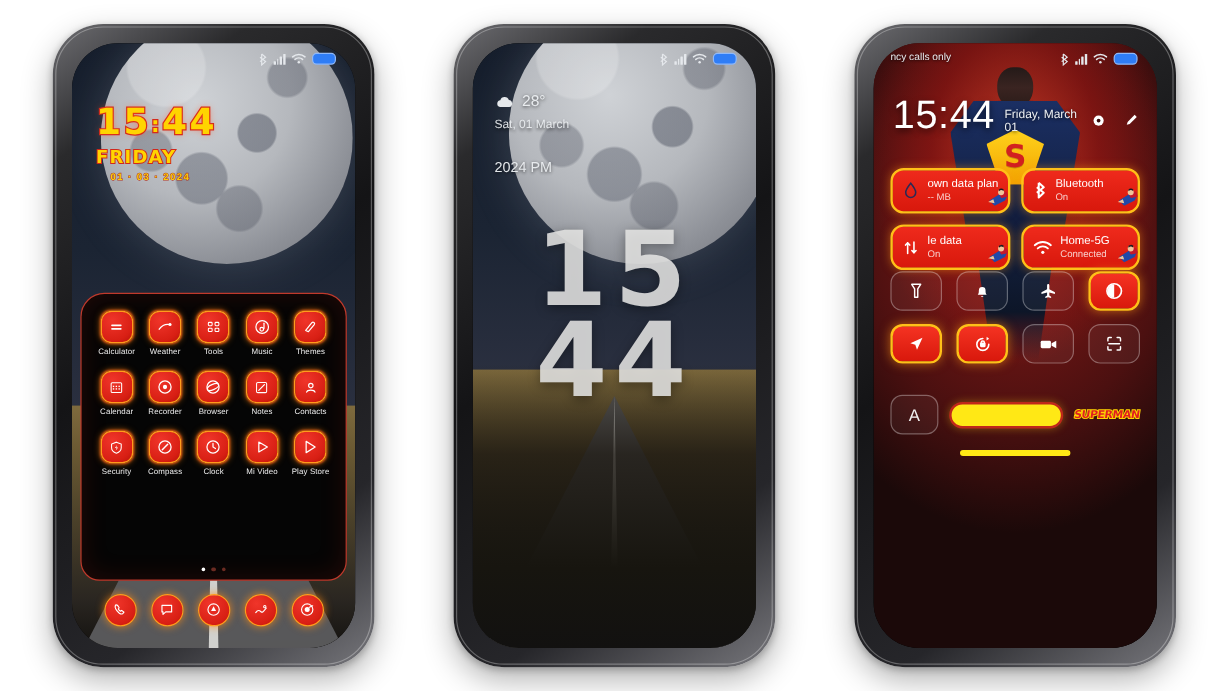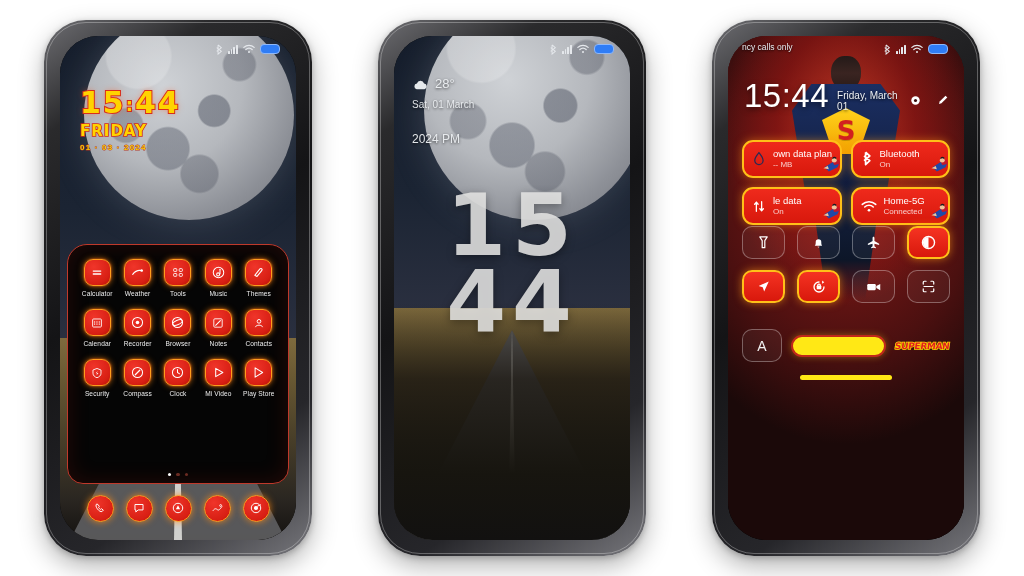--- a/index.html
+++ b/index.html
@@ -107,20 +107,21 @@
   .p1-time .colon{ font-size:18px; vertical-align:2px; }
   .p1-day{
     margin-top:4px; font-size:15px; color:#ffd400;
     -webkit-text-stroke:1.6px #d1281c; paint-order: stroke fill;
     letter-spacing:1px; font-family:"DejaVu Sans", sans-serif;
   }
   .p1-date{
     margin-top:3px; font-size:8px; color:#ffd400; letter-spacing:1.2px;
     -webkit-text-stroke:.9px #b3301f; paint-order: stroke fill;
     opacity:.95;
+    margin-left:12px;
   }
 
   .drawer{
     position:absolute; left:7px; right:7px; top:208px; bottom:56px;
     background:#050505;
     border:1.3px solid #c0392b;
     border-radius:20px 20px 16px 16px;
     z-index:7;
     padding:14px 10px 0 10px;
     box-shadow: inset 0 0 22px rgba(200,40,20,.16);

